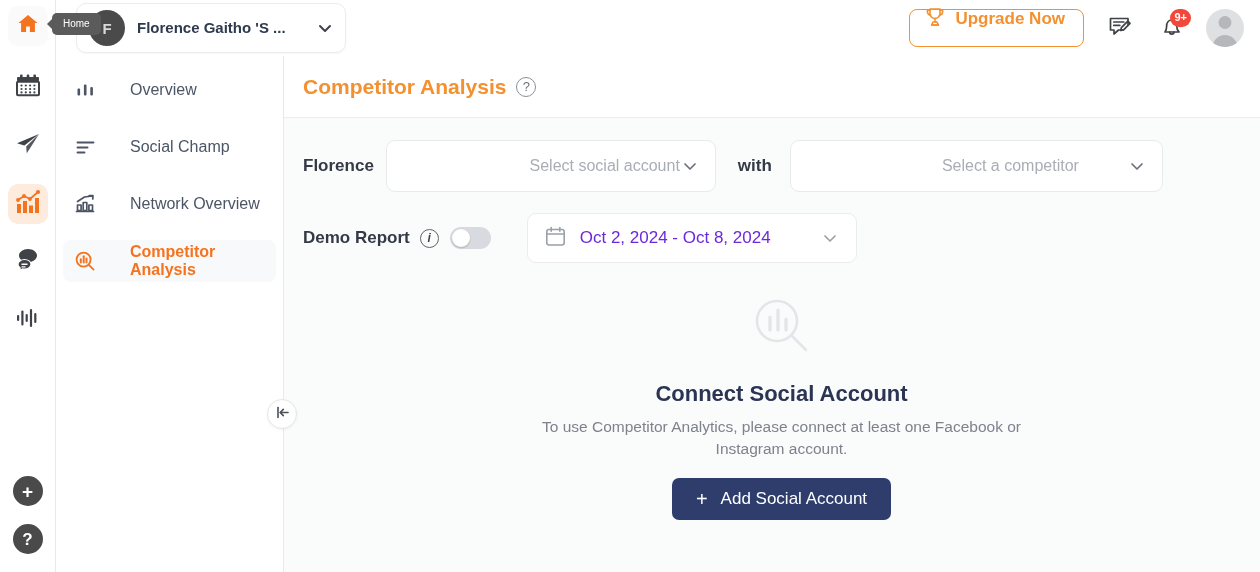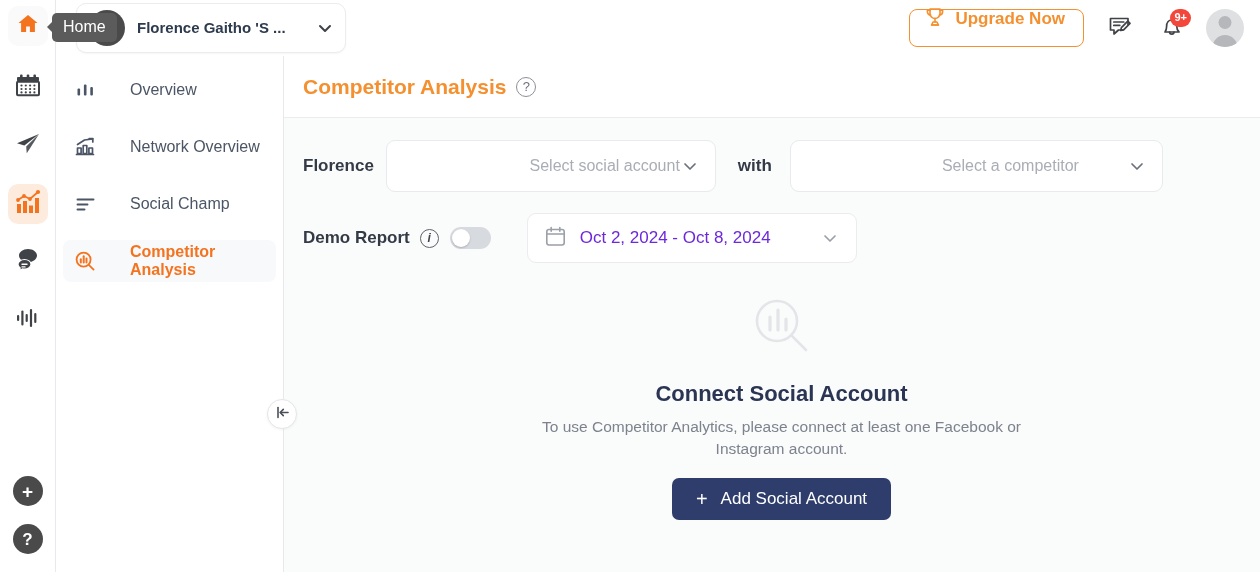--- a/index.html
+++ b/index.html
@@ -33,21 +33,21 @@
     font-size: 19px; font-weight: 700; line-height: 1;
     margin-bottom: 18px; cursor: pointer;
   }
   .rail-round.help { font-size: 17px; }
 
   
   .tooltip {
     position: absolute; left: 52px; top: 13px;
     background: #5b5b5b; color: #fff;
     padding: 5px 11px 6px; border-radius: 5px;
-    font-size: 16px; line-height: 1.1; white-space: nowrap;
+    font-size: 10px; line-height: 1.1; white-space: nowrap;
     z-index: 40;
   }
   .tooltip:after {
     content:""; position: absolute; left: -5px; top: 50%;
     transform: translateY(-50%);
     border-top: 6px solid transparent; border-bottom: 6px solid transparent;
     border-right: 6px solid #5b5b5b;
   }
 
   
@@ -367,41 +367,41 @@
           <rect x="2.5" y="8.5" width="2.6" height="7" rx="1"></rect>
           <rect x="8.9" y="4.5" width="2.6" height="11" rx="1"></rect>
           <rect x="15.3" y="7" width="2.6" height="8.5" rx="1"></rect>
         </svg>
       </span>
       <span>Overview</span>
     </div>
 
     <div class="nav-item">
       <span class="nav-ico">
+        <svg width="21" height="21" viewBox="0 0 21 21" fill="none" stroke="#4b5565" stroke-width="1.9" stroke-linecap="round">
+          <path d="M2.5 5.5h16"></path>
+            <path d="M2.5 10.5h10"></path>
+            <path d="M2.5 15.5h7"></path>
+        </svg>
+      </span>
+      <span>Social Champ</span>
+    </div>
+
+    <div class="nav-item">
+      <span class="nav-ico">
         <svg width="22" height="22" viewBox="0 0 22 22" fill="none" stroke="#4b5565" stroke-width="1.7" stroke-linecap="round" stroke-linejoin="round">
           <path d="M2.5 18.5h17"></path>
           <rect x="3.5" y="12" width="3.6" height="5.5"></rect>
           <rect x="9.2" y="9.5" width="3.6" height="8"></rect>
           <rect x="14.9" y="12" width="3.6" height="5.5"></rect>
           <path d="M3.5 8.5 10.5 4l8.2-1.2"></path>
           <path d="M15.2 2.6h3.6v3.4"></path>
         </svg>
       </span>
       <span>Network Overview</span>
-    </div>
-
-    <div class="nav-item">
-      <span class="nav-ico">
-        <svg width="21" height="21" viewBox="0 0 21 21" fill="none" stroke="#4b5565" stroke-width="1.9" stroke-linecap="round">
-          <path d="M2.5 5.5h16"></path>
-            <path d="M2.5 10.5h10"></path>
-            <path d="M2.5 15.5h7"></path>
-        </svg>
-      </span>
-      <span>Social Champ</span>
     </div>
 
     <div class="nav-item active">
       <span class="nav-ico">
         <svg width="22" height="22" viewBox="0 0 22 22" fill="none" stroke="#f4731f" stroke-width="1.8" stroke-linecap="round">
           <circle cx="9.6" cy="9.6" r="7"></circle>
           <path d="M14.8 14.8 19.6 19.6"></path>
           <path d="M6.8 12.4V9.2" stroke-width="2"></path>
           <path d="M9.7 12.4V6.2" stroke-width="2"></path>
           <path d="M12.5 12.4V8.4" stroke-width="2"></path>

